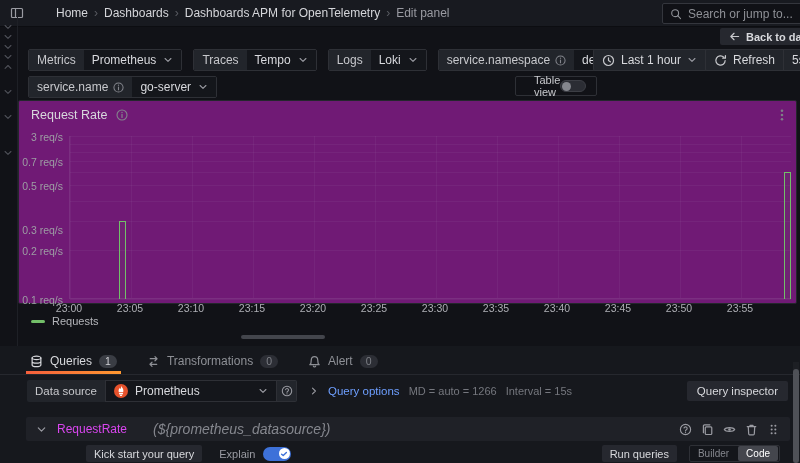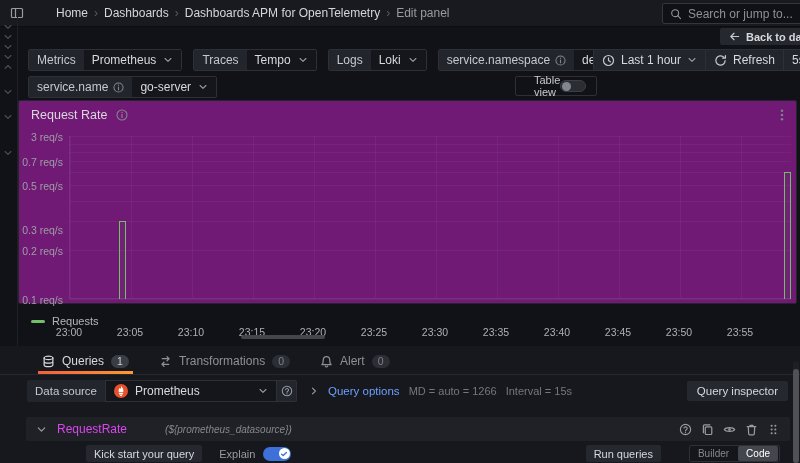--- a/index.html
+++ b/index.html
@@ -60,32 +60,32 @@
   .panel-header { position:absolute; top:7px; left:12px; display:flex; align-items:center; gap:9px; }
   .panel-title { font-size:12.5px; font-weight:500; color:#d8d9dd; }
   .panel-info { color:#83858c; width:12px; height:12px; }
   .panel-menu { position:absolute; top:7px; right:7px; width:14px; height:14px; color:#7e8087; cursor:pointer; }
   .plot { position:absolute; left:50px; top:35px; width:722px; height:163px;
     border-left:1px solid rgba(204,204,220,0.12); border-bottom:1px solid rgba(204,204,220,0.12); }
   .hgrid { position:absolute; left:0; width:100%; height:1px; background:rgba(204,204,220,0.06); }
   .vgrid { position:absolute; top:0; width:1px; height:100%; background:rgba(204,204,220,0.06); }
   .ylabels { position:absolute; left:0; top:35px; width:44px; height:163px; }
   .ylabel { position:absolute; right:0; font-size:10.5px; color:#9d9ea4; white-space:nowrap; }
-  .xlabels { position:absolute; left:50px; top:201px; width:722px; height:12px;margin-top:24px; }
+  .xlabels { position:absolute; left:50px; top:201px; width:722px; height:12px; }
   .xlabel { position:absolute; width:40px; text-align:center; font-size:10.5px; color:#aeafb5; }
   .spike { position:absolute; border:1.5px solid #73bf69; border-bottom:none; background:rgba(115,191,105,0.06); }
   .legend { position:absolute; left:12px; top:214px; display:flex; align-items:center; gap:7px;
     font-size:11px; color:#b5b6bb; }
   .legend-swatch { width:14px; height:3px; border-radius:2px; background:#73bf69; }
   .hscroll { position:absolute; left:222px; top:234px; width:84px; height:4px; border-radius:2px; background:#43454c; }
 
   
   .bottompane { top:346px; left:0; width:800px; height:117px; background:#16181d; }
   .tabsbar { top:348px; left:0; width:800px; height:27px; border-bottom:1px solid #26282e;
-    display:flex; align-items:stretch; gap:22px; padding-left:38px; }
+    display:flex; align-items:stretch; gap:22px; padding-left:26px; }
   .tab { position:relative; display:flex; align-items:center; gap:7px; font-size:12px; color:#8e9096;
     padding:0 4px; cursor:pointer; }
   .tab .icon { width:13px; height:13px; }
   .tab-badge { background:#2c2e35; color:#7e8087; border-radius:8px; font-size:10.5px; padding:0.5px 6px; }
   .tab--active { color:#d8d9dd; }
   .tab--active .tab-badge { background:#3a3d44; color:#cfd0d4; }
   .tab--active::after { content:""; position:absolute; left:0; right:0; bottom:0; height:3px;
     background:linear-gradient(90deg,#f55f3c,#ff9830); }
 
   .dsrow { top:380px; left:27px; height:22px; display:flex; align-items:center; }
@@ -100,29 +100,29 @@
   .qopts .chev-r { color:#9a9ba2; width:10px; height:10px; }
   .qopts-link { color:#6e9fff; font-weight:500; cursor:pointer; }
   .qopts-meta { color:#75777e; font-size:11px; }
   .qinspector { top:381px; right:12px; height:20px; background:#26282f; border:none; border-radius:2px;
     color:#d8d9dd; font-size:11.5px; font-weight:500; padding:0 10px; cursor:pointer; font-family:inherit; }
 
   .queryrow { top:417px; left:26px; width:764px; height:24px; background:#1f2127; border-radius:2px;
     display:flex; align-items:center; padding:0 10px; gap:10px; }
   .queryrow .chev { color:#9a9ba2; width:11px; height:11px; cursor:pointer; }
   .query-name { color:#d946ef; font-size:12px; font-weight:500; cursor:pointer; }
-  .query-ref { color:#85878e; font-size:10px; font-style:italic; margin-left:28px; }
+  .query-ref { color:#85878e; font-size:14px; font-style:italic; margin-left:16px; }
   .query-actions { margin-left:auto; display:flex; align-items:center; gap:9px; color:#9a9ba2; }
   .query-actions .icon { width:13px; height:13px; cursor:pointer; }
 
   .bottomrow { top:445px; left:38px; height:17px; display:flex; align-items:center; gap:17px;padding-left:48px; }
   .btn-sec { background:#26282f; border:none; border-radius:2px; color:#d8d9dd; font-size:11px; font-weight:500;
     height:17px; padding:0 8px; cursor:pointer; font-family:inherit; white-space:nowrap; }
   .explain { display:flex; align-items:center; gap:8px; font-size:11px; color:#9a9ba2; }
-  .bottomright { top:445px; right:20px; height:17px; display:flex; align-items:center; gap:28px;padding-left:44px; }
+  .bottomright { top:445px; right:20px; height:17px; display:flex; align-items:center; gap:12px;padding-left:44px; }
   .segmented { display:flex; align-items:center; height:17px; background:#14161b; border:1px solid #2e3036;
     border-radius:2px; font-size:10px; }
   .seg-item { padding:0 8px; color:#85878e; cursor:pointer; line-height:15px; }
   .seg-item--active { background:#44464d; color:#fff; border-radius:2px; margin:1px; }
 
   .vscroll-track { top:362px; right:1px; width:6px; height:101px; background:#1d1f24; }
   .vscroll-thumb { top:369px; right:1px; width:6px; height:94px; background:#4f5157; border-radius:3px; }
 </style>
 </head>
 <body>

